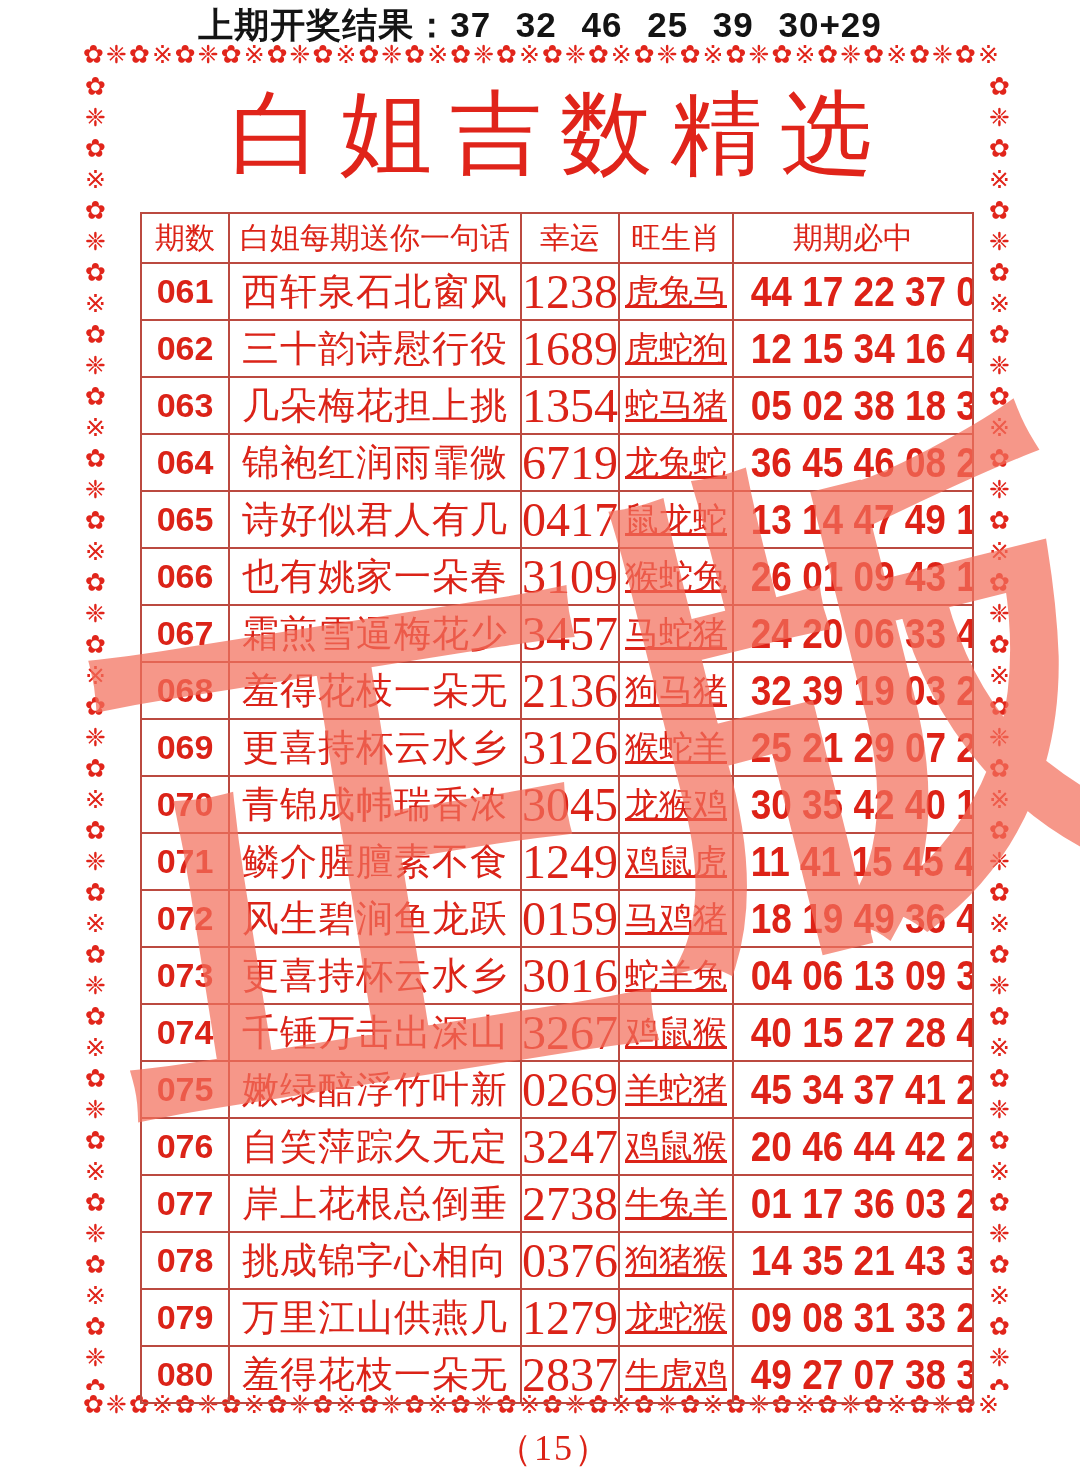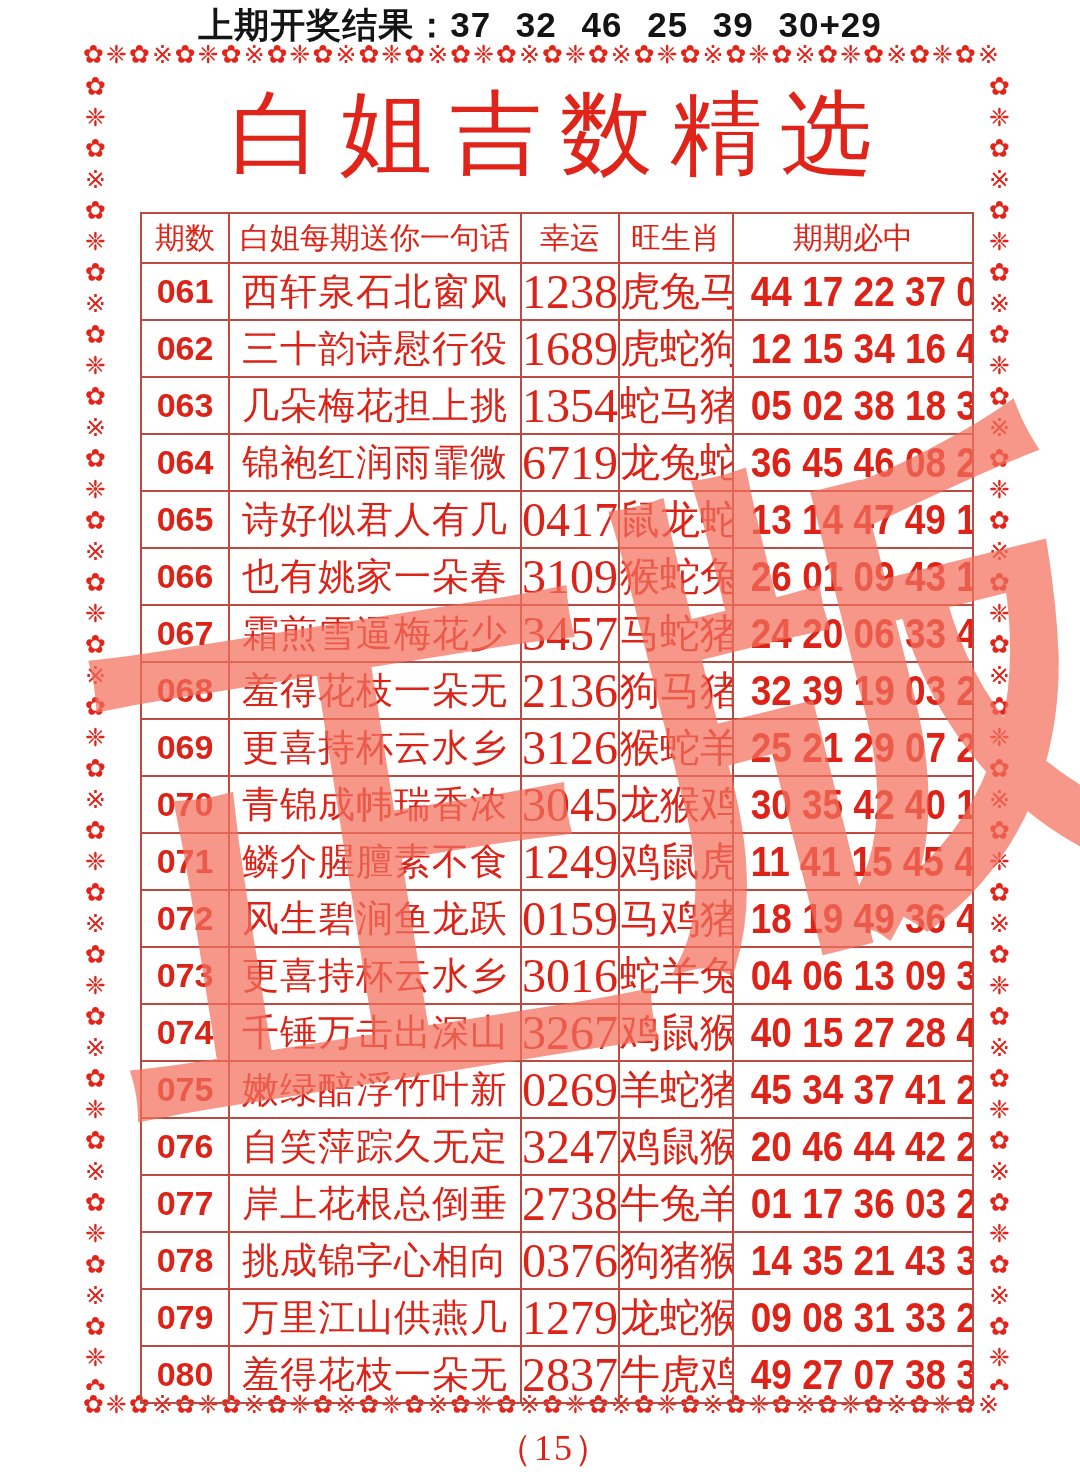--- a/index.html
+++ b/index.html
@@ -104,21 +104,21 @@
     color: #dc2317;
     font-family: "Liberation Serif", "DejaVu Serif", serif;
   }
   .c-period {
     font-family: "Liberation Sans", "DejaVu Sans", sans-serif;
     font-weight: 700;
     font-size: 34px;
   }
   .c-phrase { font-size: 37px; letter-spacing: 1px; }
   .c-lucky  { font-size: 48px; font-family: "Liberation Serif", "DejaVu Serif", serif; margin-left: 40px; }
-  .c-zodiac { font-size: 40px; }
+  .c-zodiac { font-size: 34px; text-decoration: underline; }
   .c-numbers { font-size: 42px; }
   .c-numbers .nums {
     display: inline-block;
     font-family: "Liberation Sans", "DejaVu Sans", sans-serif;
     font-weight: 700;
     transform: scaleX(0.88);
     transform-origin: center;
     letter-spacing: 0px;
     color: #dd2217;
   }

